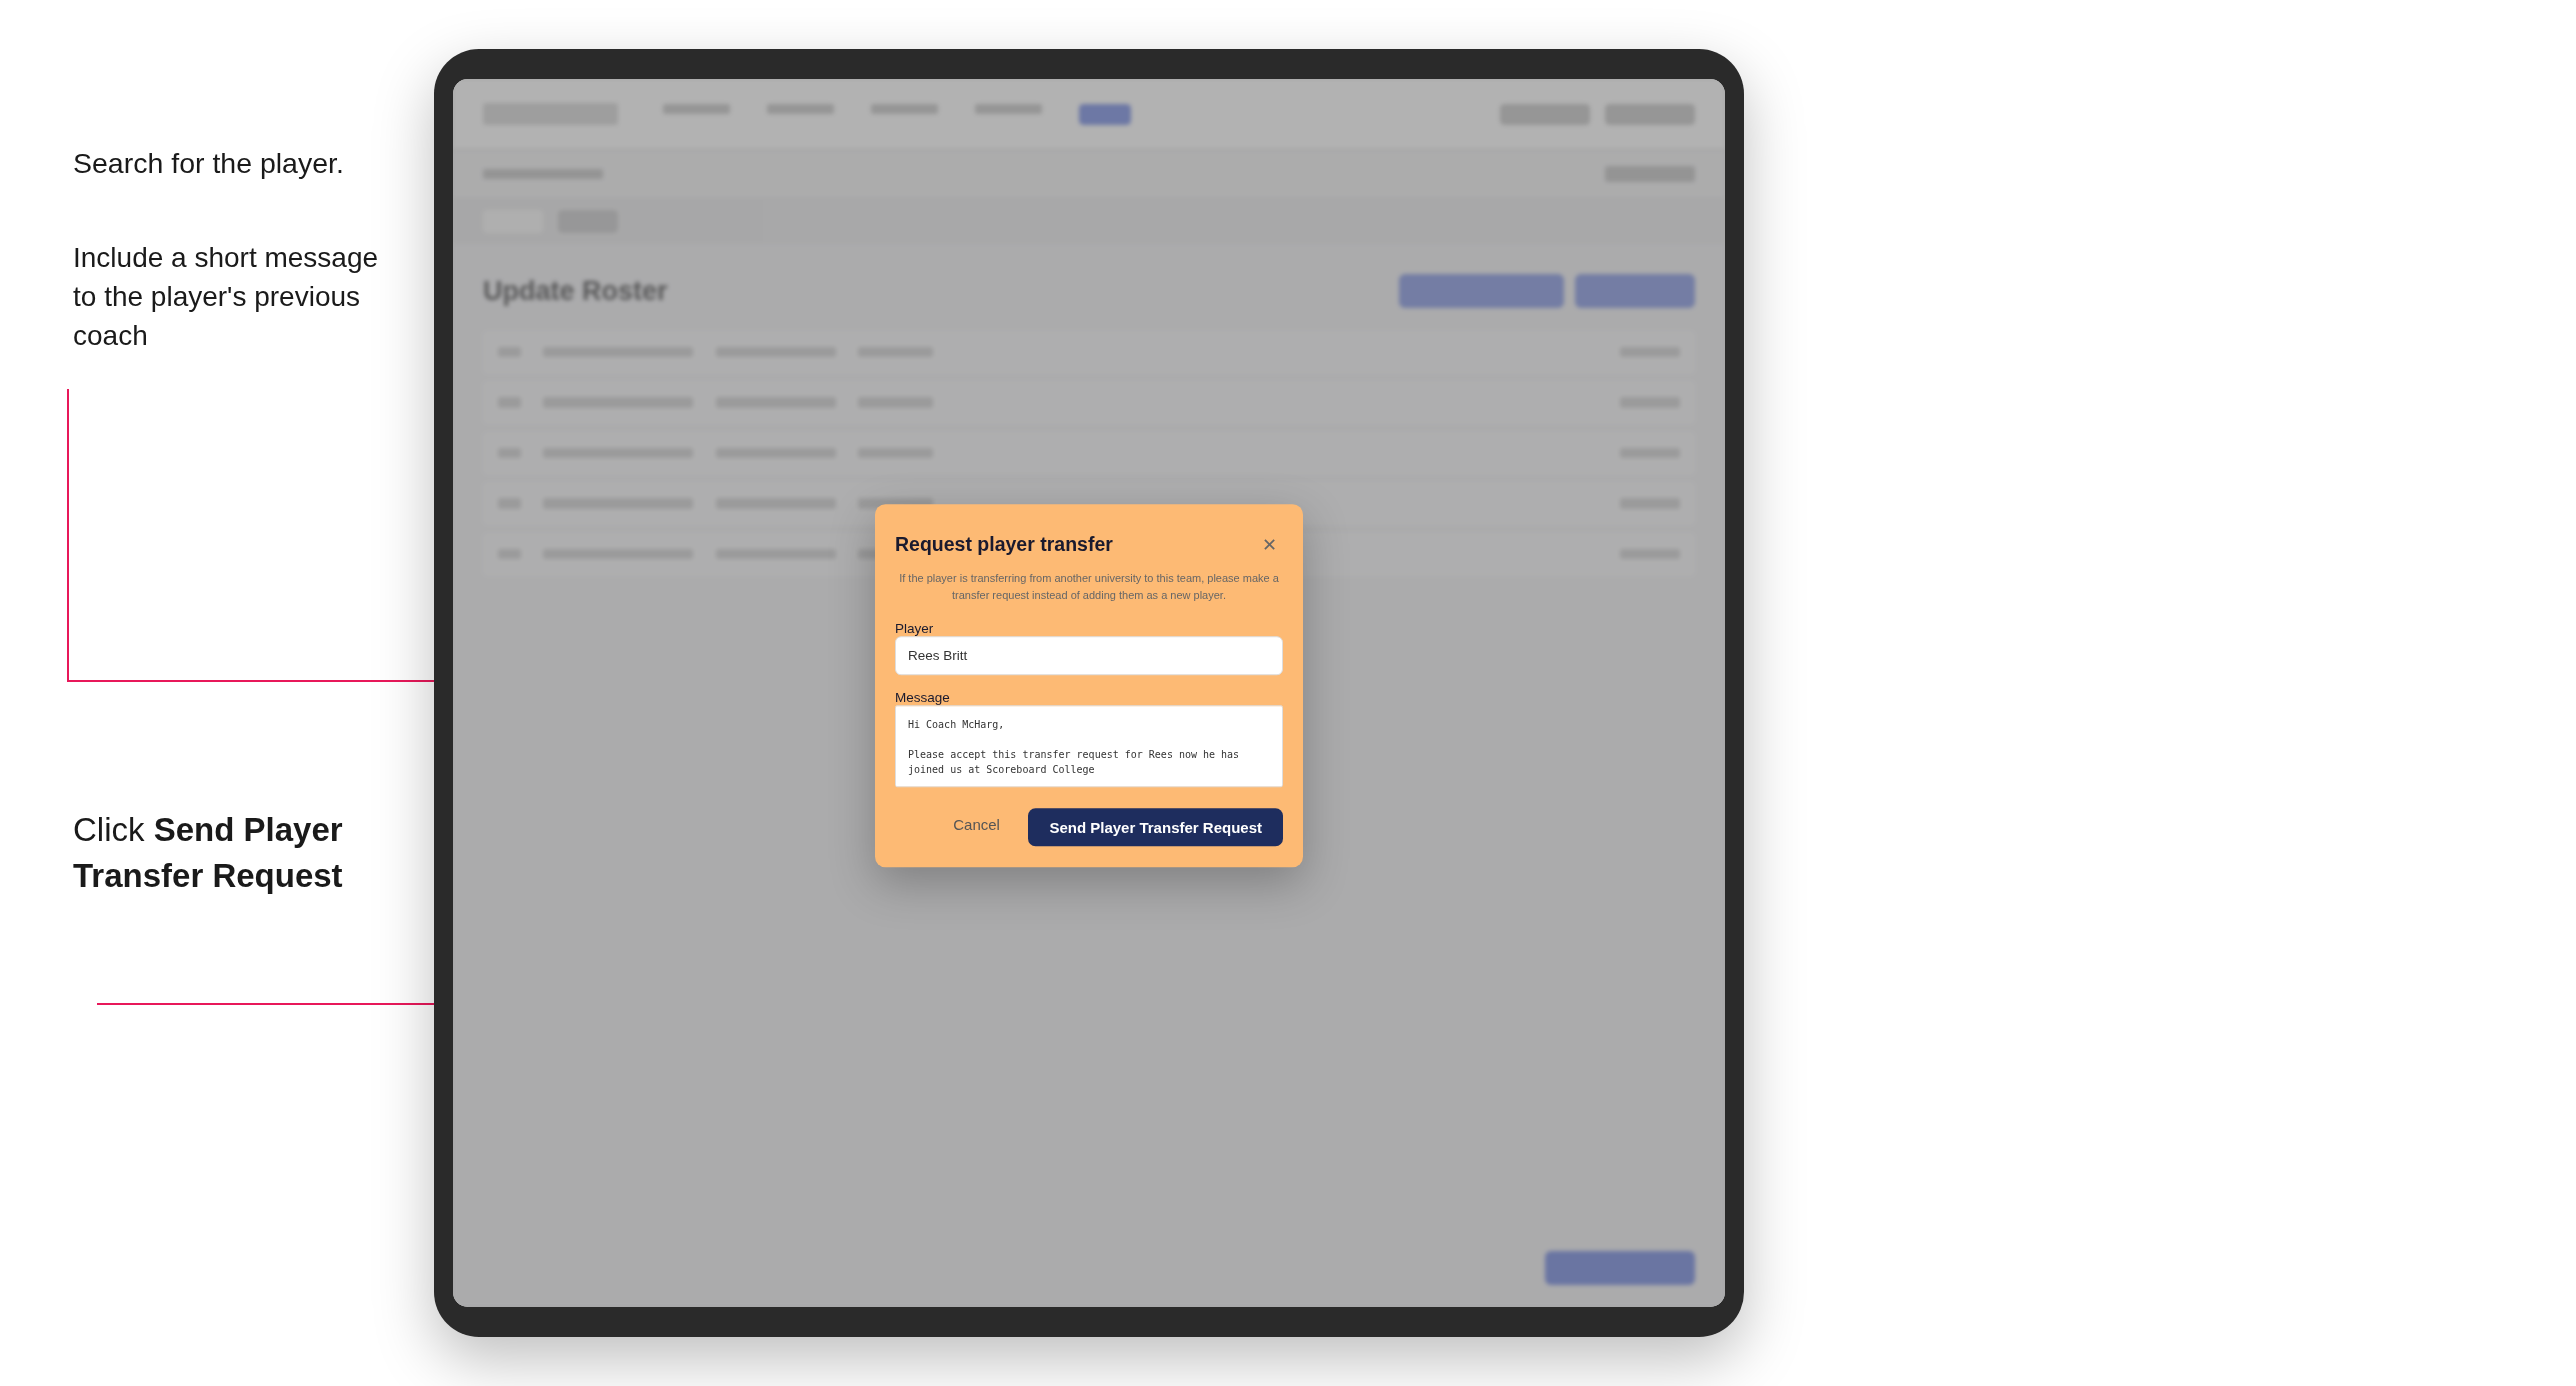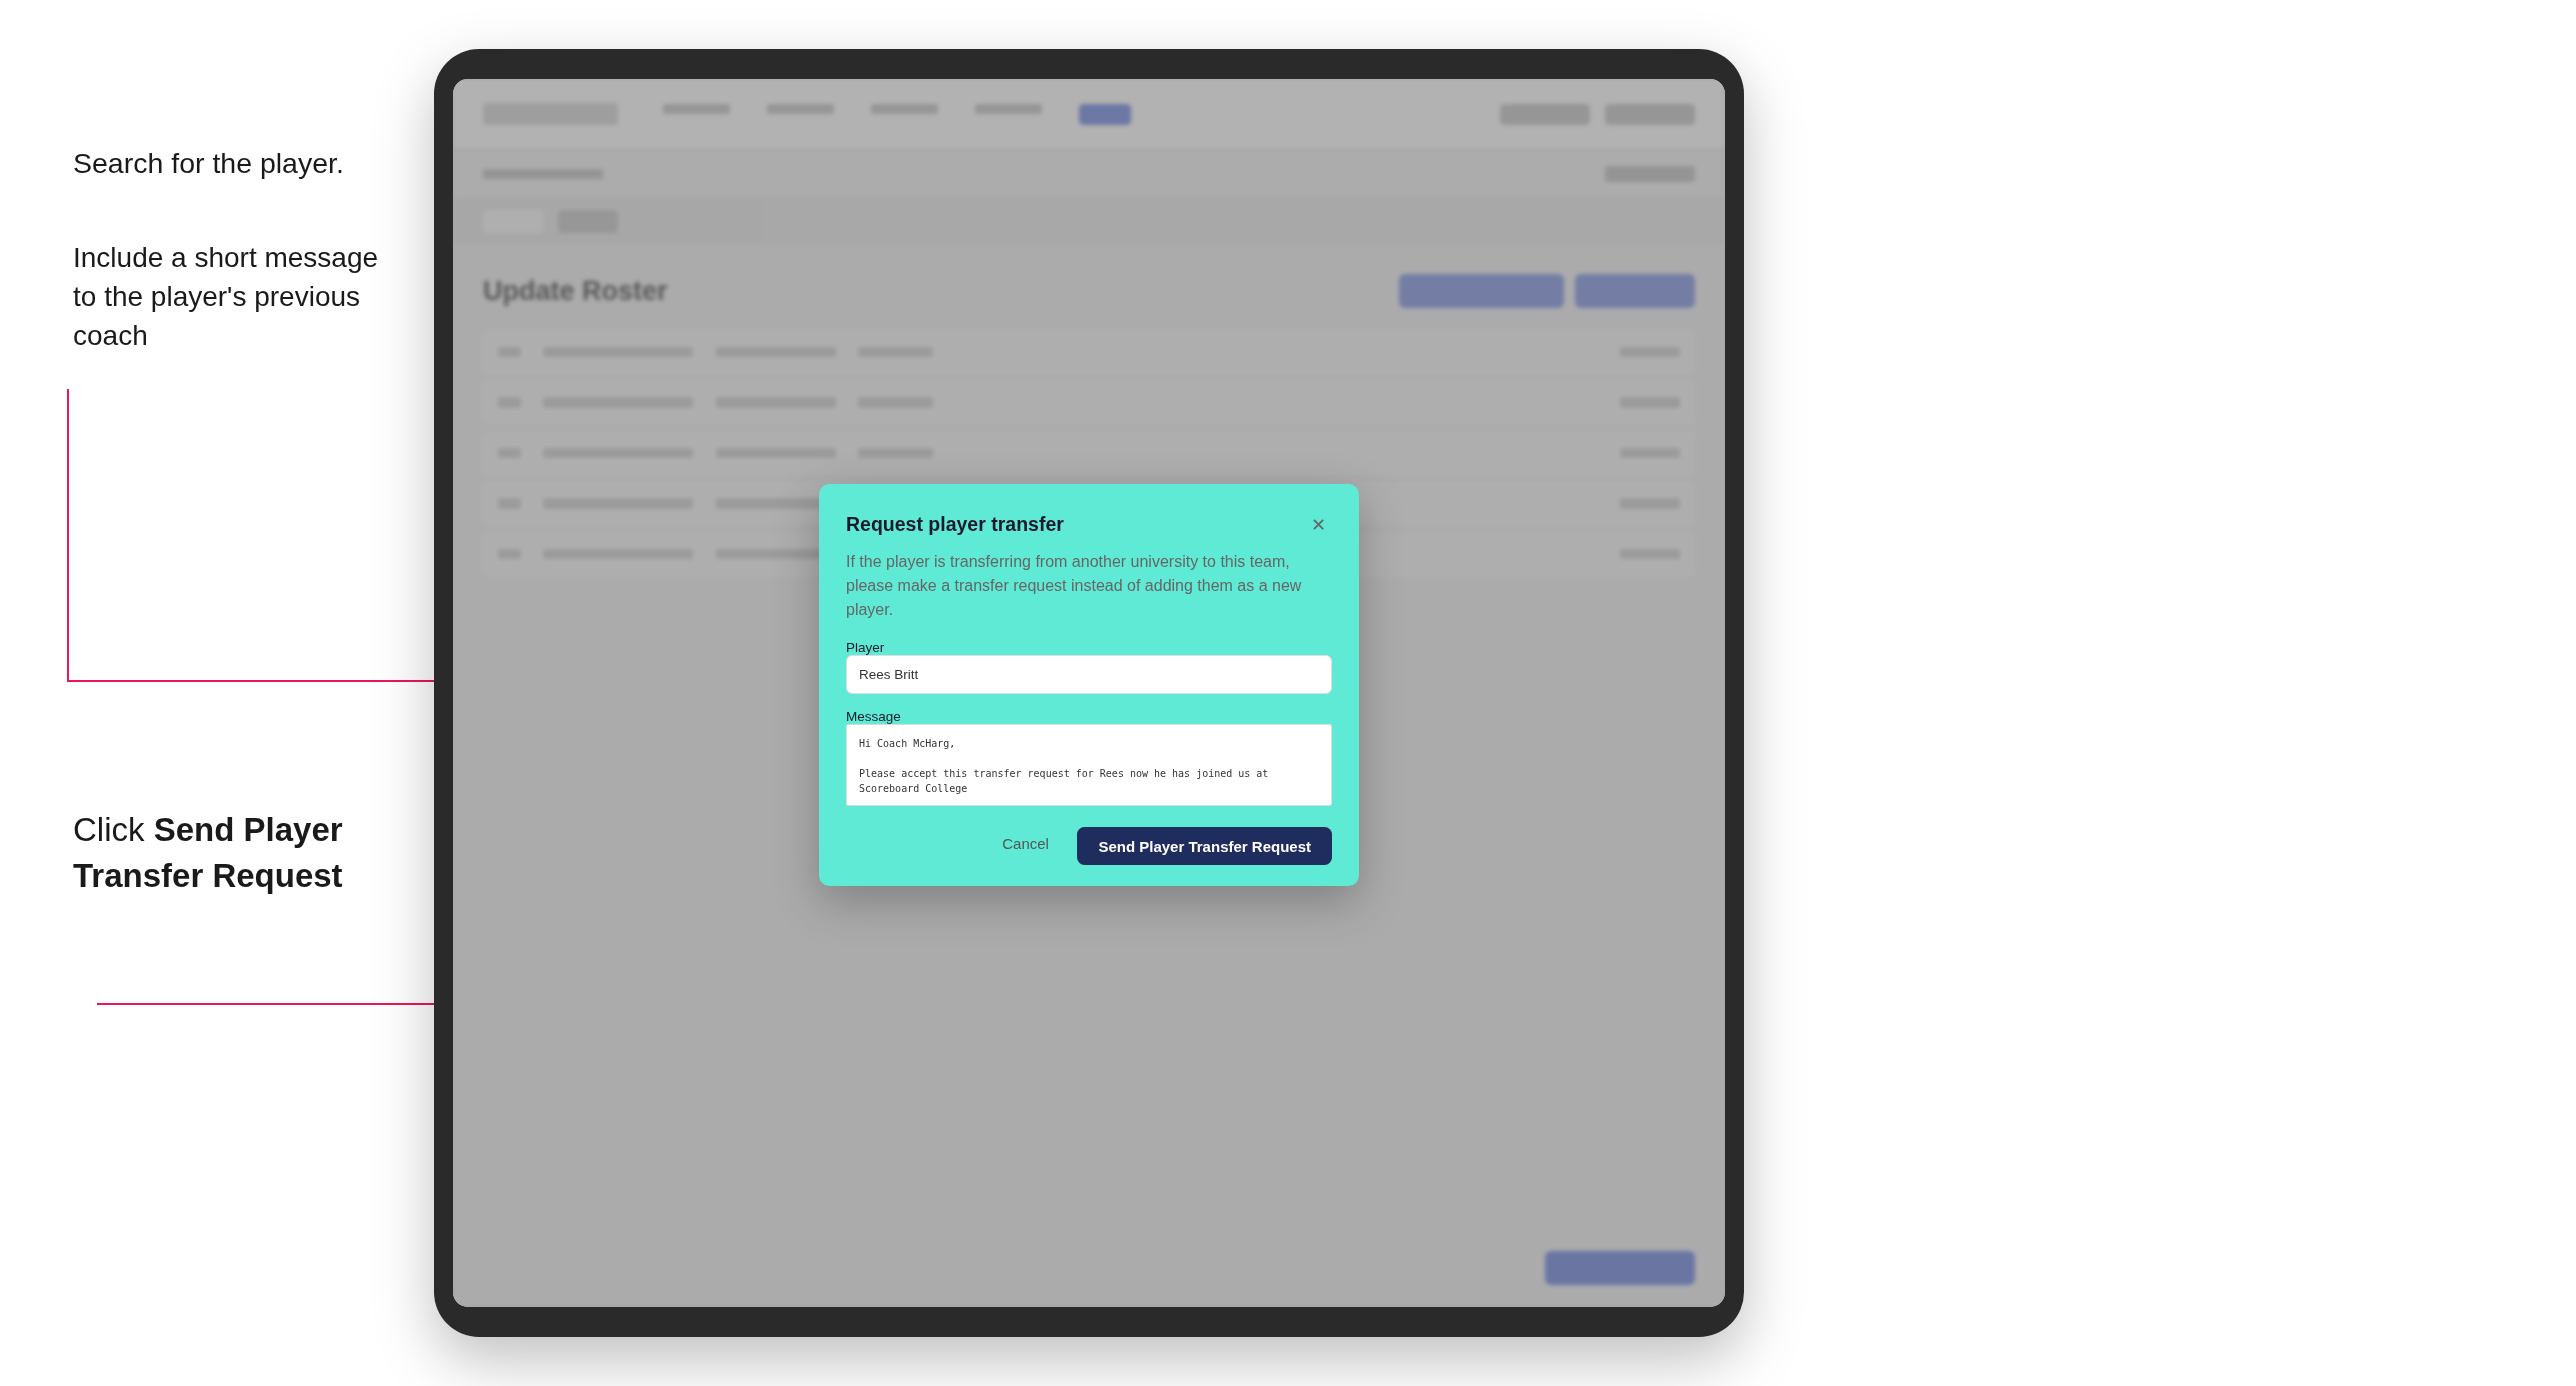--- a/index.html
+++ b/index.html
@@ -354,25 +354,25 @@
       bottom: 0;
       background: rgba(0,0,0,0.3);
     }
 
     
     .modal {
       position: absolute;
       top: 50%;
       left: 50%;
       transform: translate(-50%, -52%);
-      width: 540px;
-      background: #5eead4;
+      width: 428px;
+      background: #fdba74;
       border-radius: 10.5px;
       box-shadow: 0 15px 45px rgba(0,0,0,0.25);
-      padding: 27px 27px 21px;
+      padding: 27px 20px 21px;
     }
 
     .modal-header {
       display: flex;
       align-items: center;
       justify-content: space-between;
       margin-bottom: 12px;
     }
 
     .modal-title {
@@ -389,24 +389,25 @@
       cursor: pointer;
       display: flex;
       align-items: center;
       justify-content: center;
       font-size: 18px;
       color: #666;
       border-radius: 50%;
     }
 
     .modal-description {
-      font-size: 16px;
+      font-size: 11px;
       color: #666;
       line-height: 1.5;
       margin-bottom: 18px;
+      text-align: center;
     }
 
     .modal-field-label {
       font-size: 13.5px;
       font-weight: 500;
       color: #1a1a2e;
       margin-bottom: 7.5px;
     }
 
     .modal-input {

